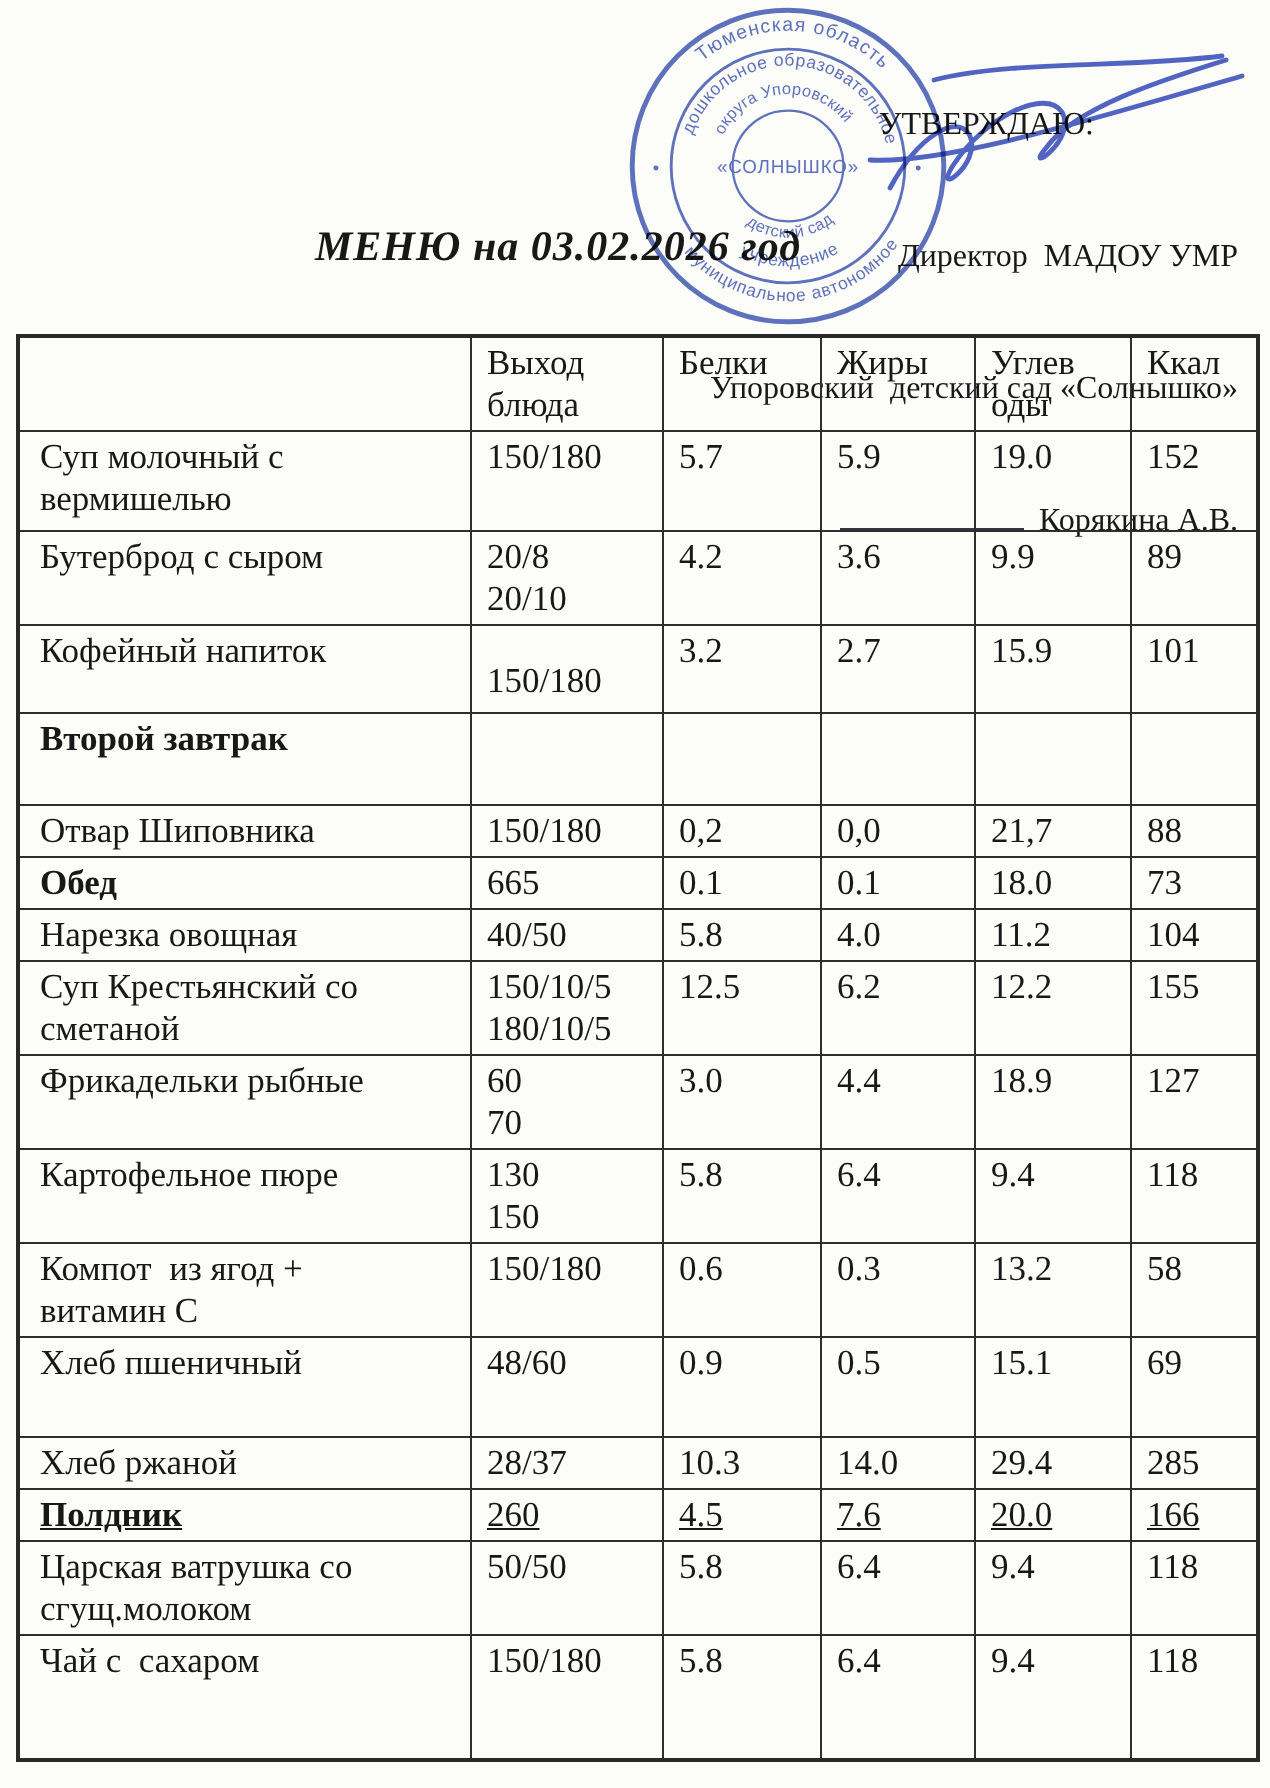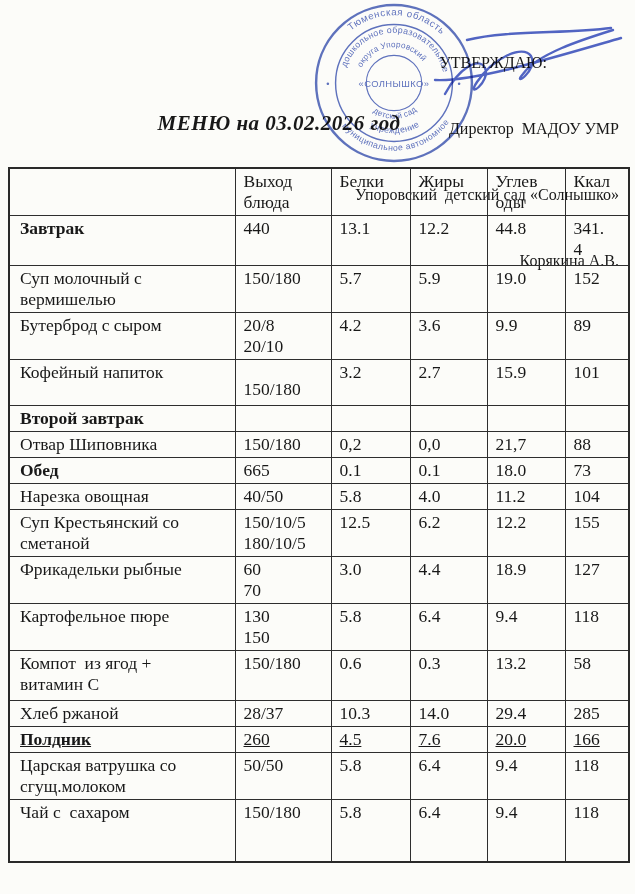--- a/index.html
+++ b/index.html
@@ -105,29 +105,20 @@
 блюда</th>
         <th>Белки</th>
         <th>Жиры</th>
         <th>Углев
 оды</th>
         <th>Ккал</th>
       </tr>
     </thead>
     <tbody>
         <tr>
-          <td class="section">Завтрак</td>
-          <td>440</td>
-          <td>13.1</td>
-          <td>12.2</td>
-          <td>44.8</td>
-          <td>341.
-4</td>
-        </tr>
-        <tr>
           <td>Суп молочный с
 вермишелью</td>
           <td>150/180</td>
           <td>5.7</td>
           <td>5.9</td>
           <td>19.0</td>
           <td>152</td>
         </tr>
         <tr>
           <td>Бутерброд с сыром</td>
@@ -207,20 +198,28 @@
           <td>118</td>
         </tr>
         <tr>
           <td>Компот  из ягод +
 витамин С</td>
           <td>150/180</td>
           <td>0.6</td>
           <td>0.3</td>
           <td>13.2</td>
           <td>58</td>
+        </tr>
+        <tr>
+          <td>Хлеб пшеничный</td>
+          <td>48/60</td>
+          <td>0.9</td>
+          <td>0.5</td>
+          <td>15.1</td>
+          <td>69</td>
         </tr>
         <tr>
           <td>Хлеб ржаной</td>
           <td>28/37</td>
           <td>10.3</td>
           <td>14.0</td>
           <td>29.4</td>
           <td>285</td>
         </tr>
         <tr>

